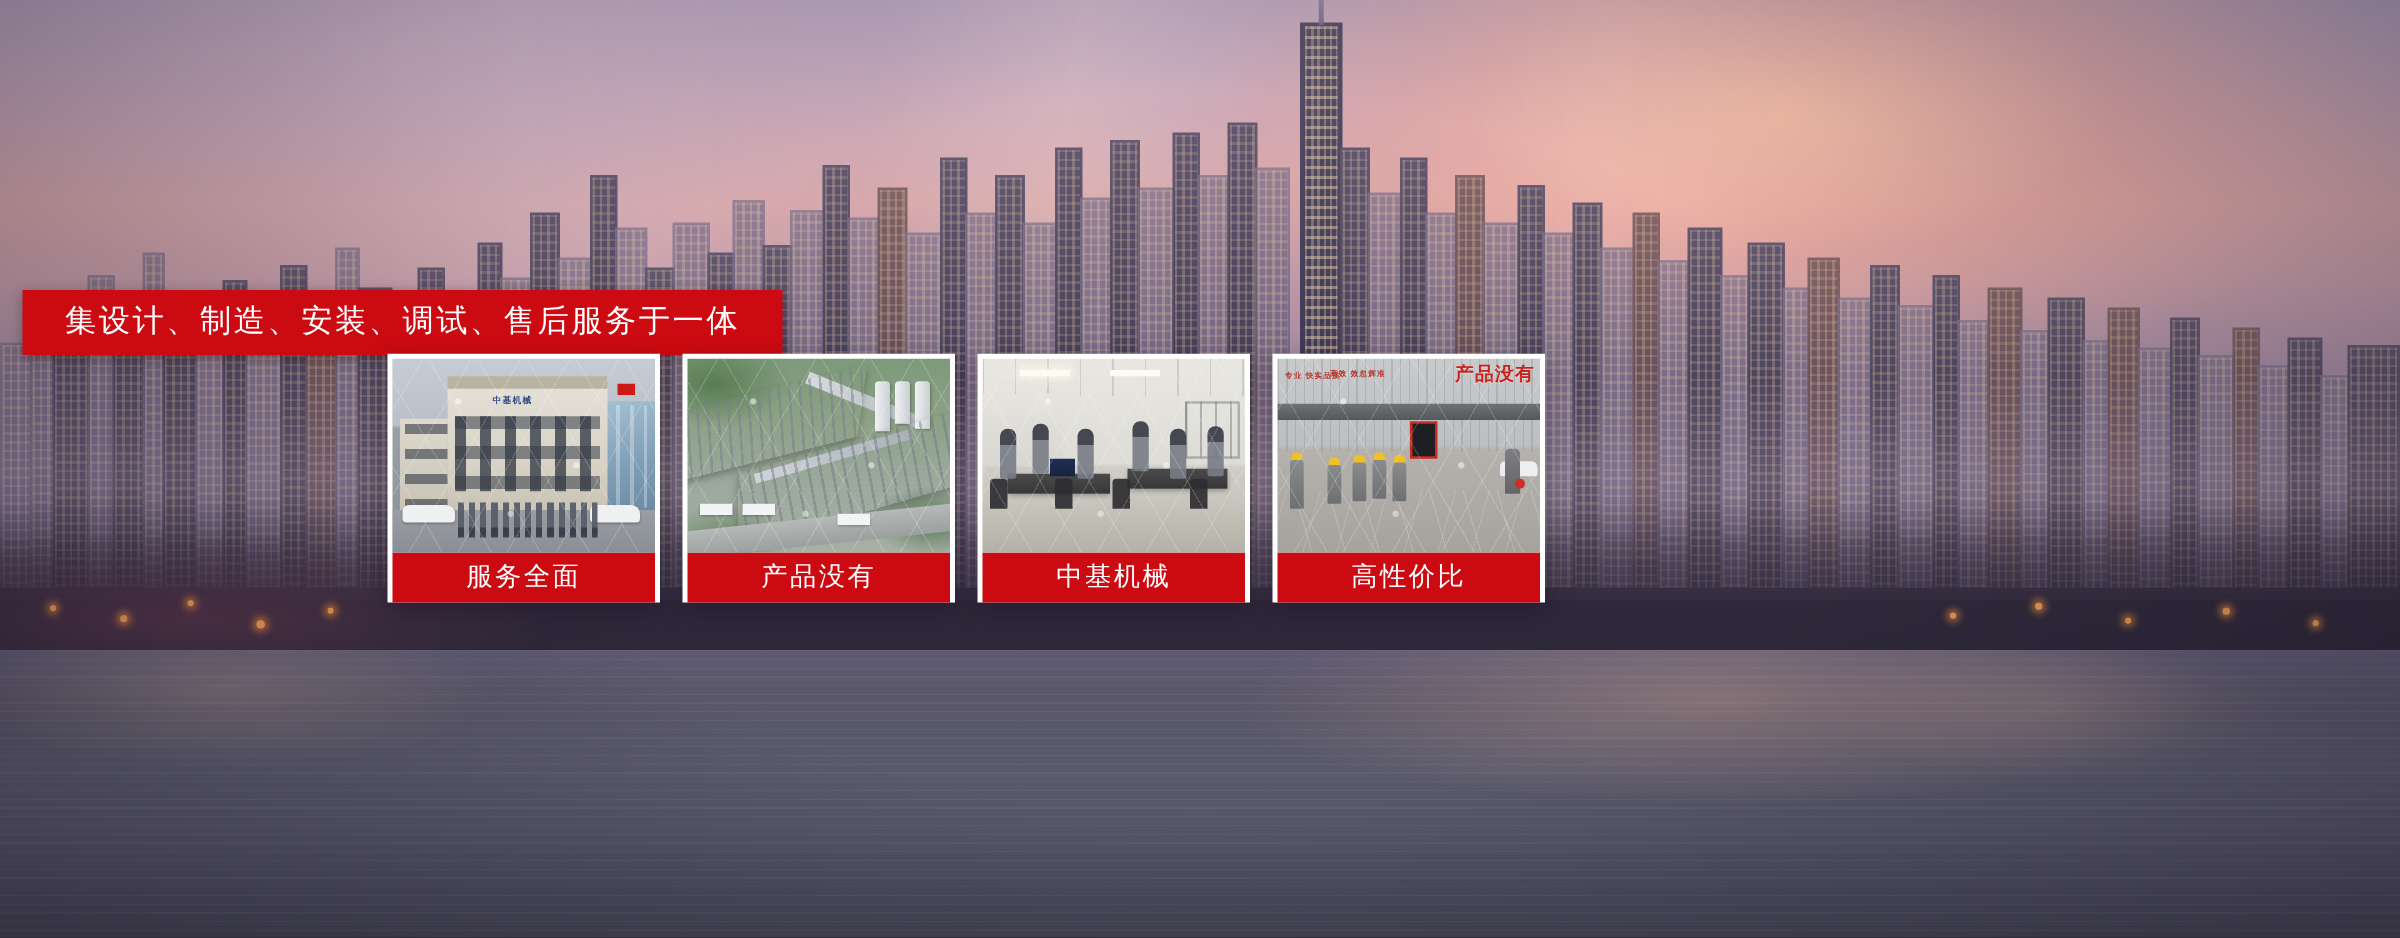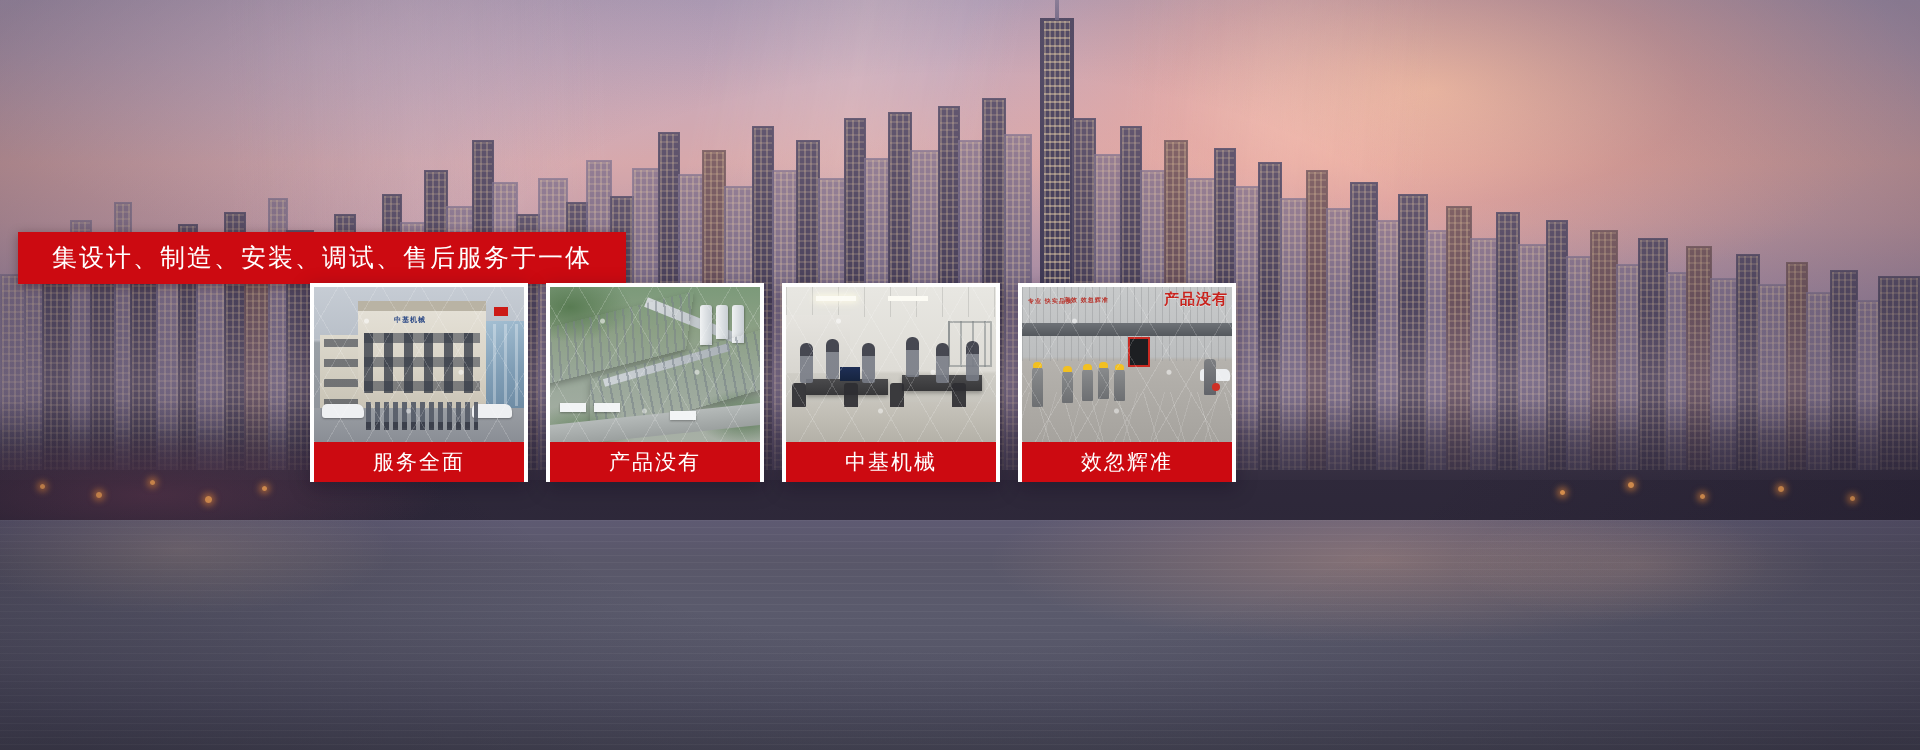--- a/index.html
+++ b/index.html
@@ -531,18 +531,18 @@
           <div class="yard"></div>
           <div class="w" style="left:10px; top:80px; height:40px;"></div>
           <div class="w" style="left:40px; top:84px;"></div>
           <div class="w" style="left:60px; top:82px;"></div>
           <div class="w" style="left:76px; top:80px;"></div>
           <div class="w" style="left:92px; top:82px;"></div>
           <div class="mgr"></div>
           <div class="helmet"></div>
           <div class="wm"></div>
         </div>
-        <div class="card-label">效忽辉准</div>
+        <div class="card-label">高性价比</div>
       </div>
 
     </div>
   </div>
 </div>
 
 </body></html>

